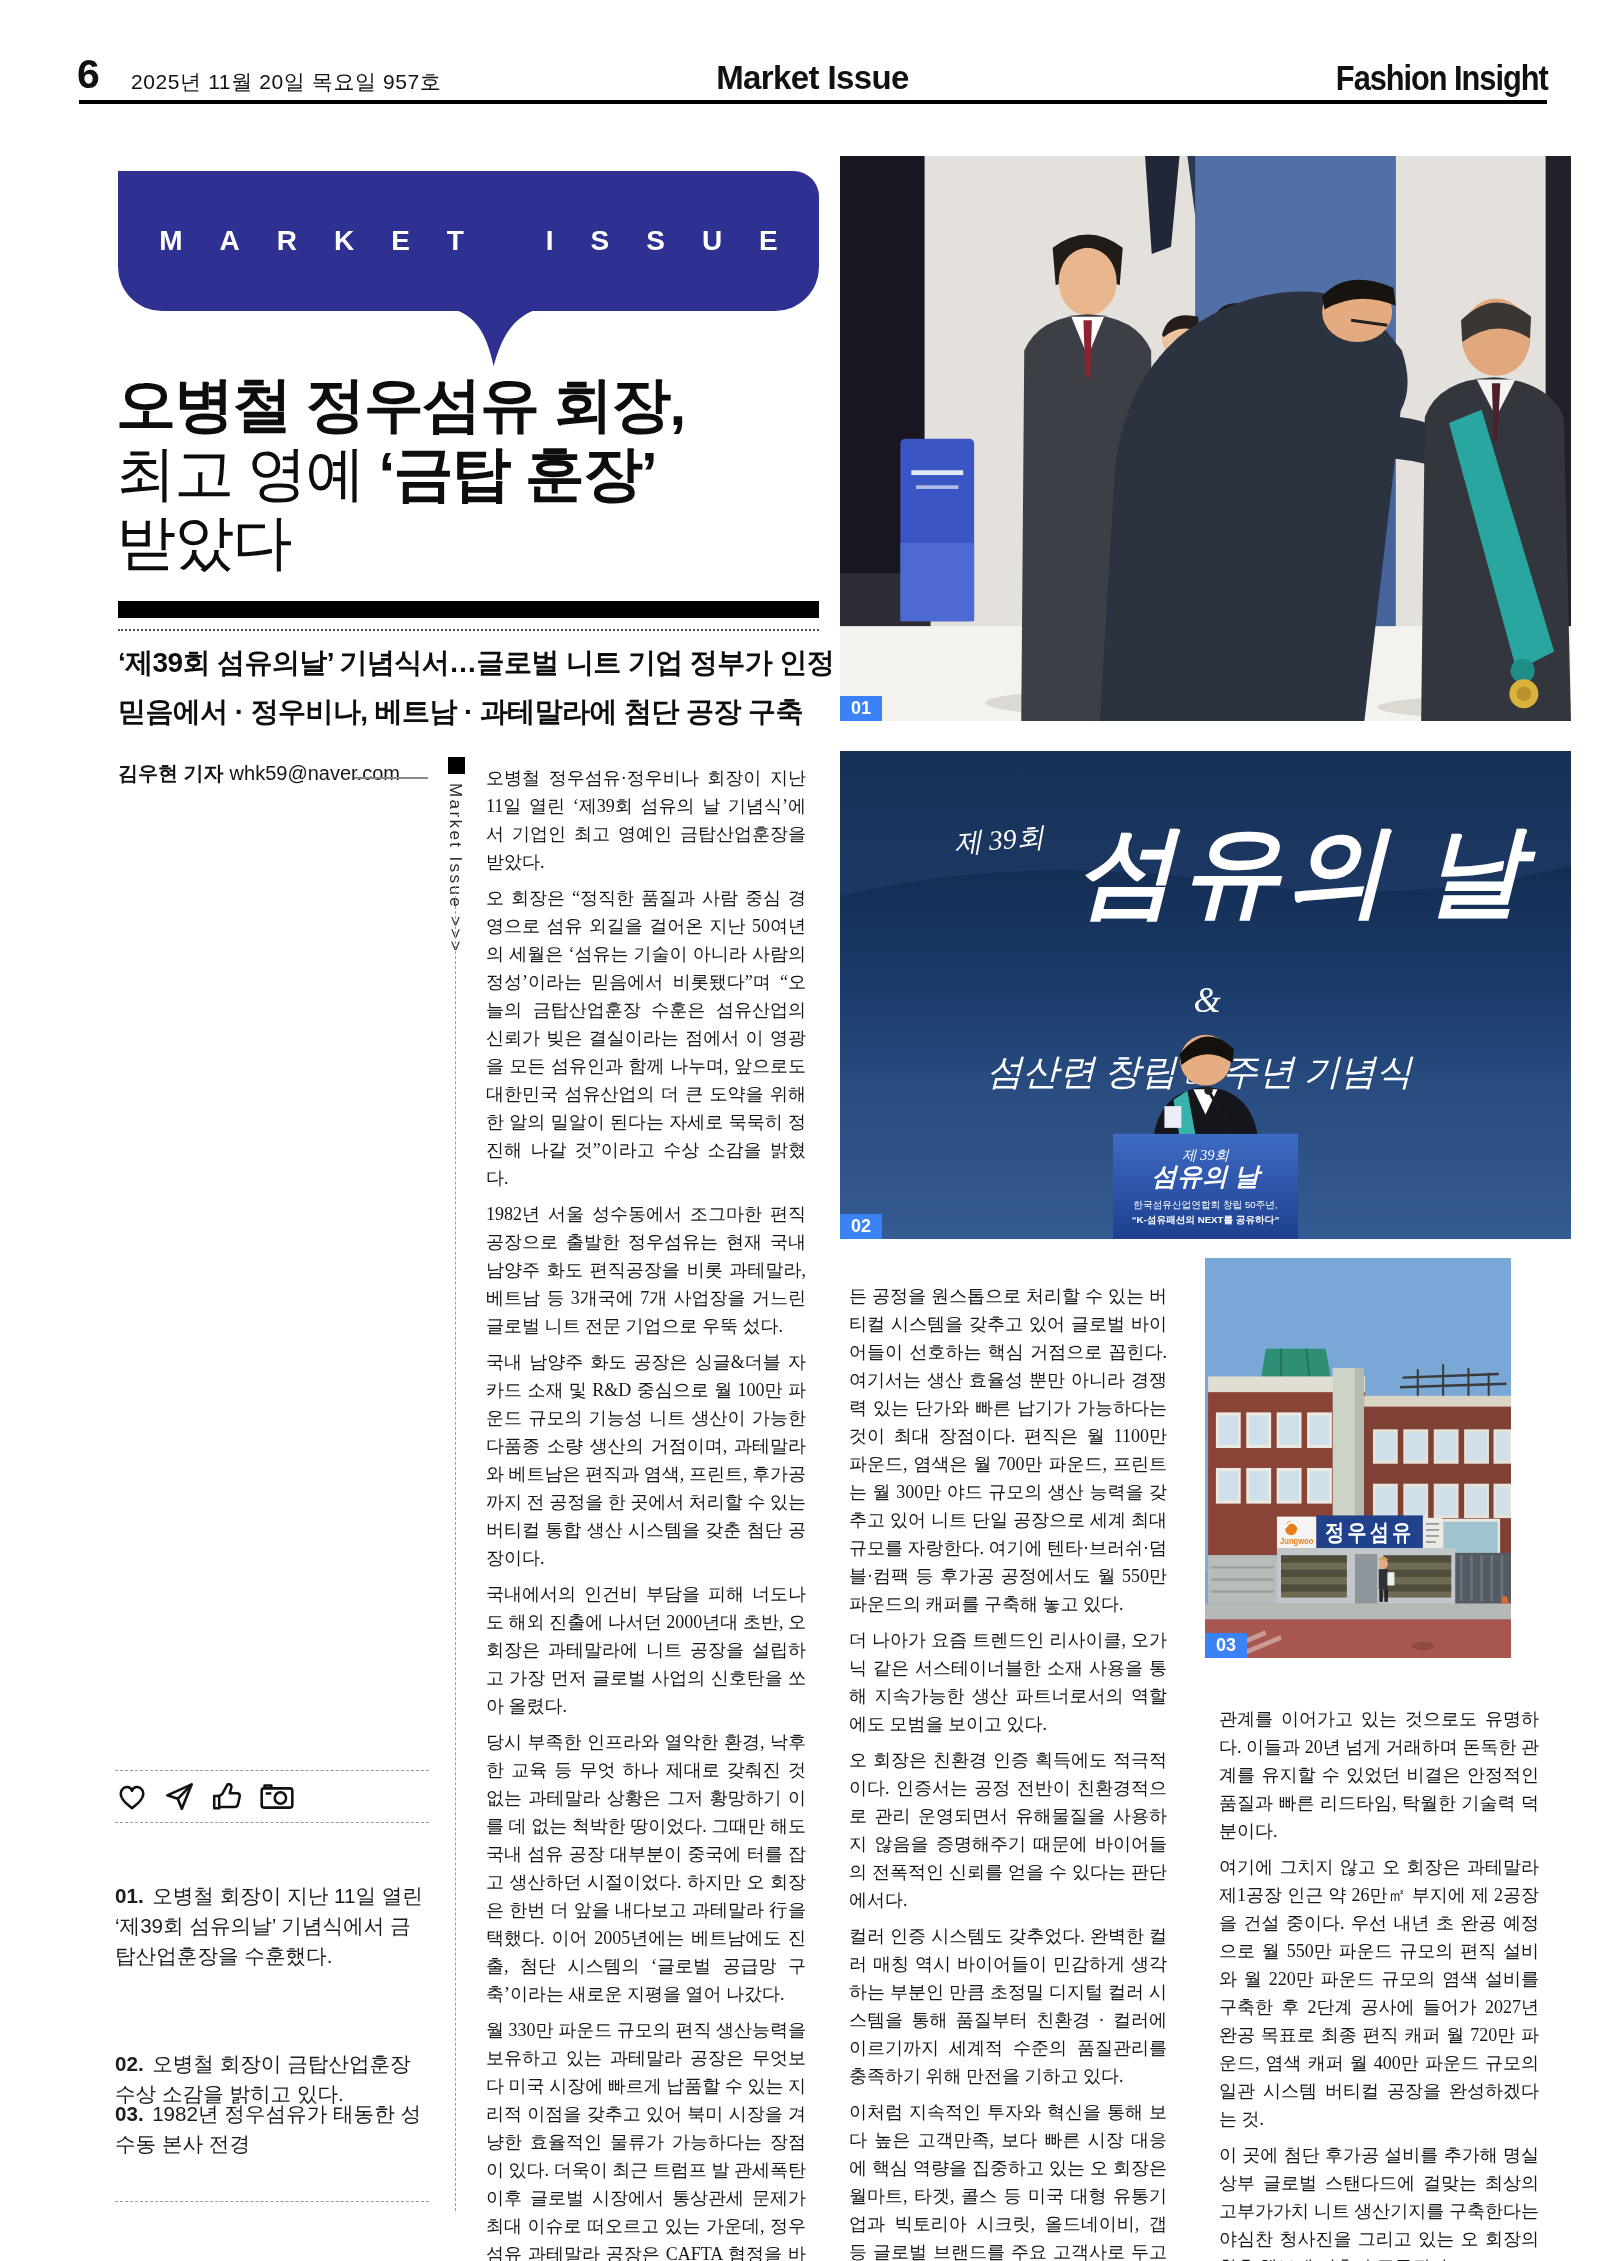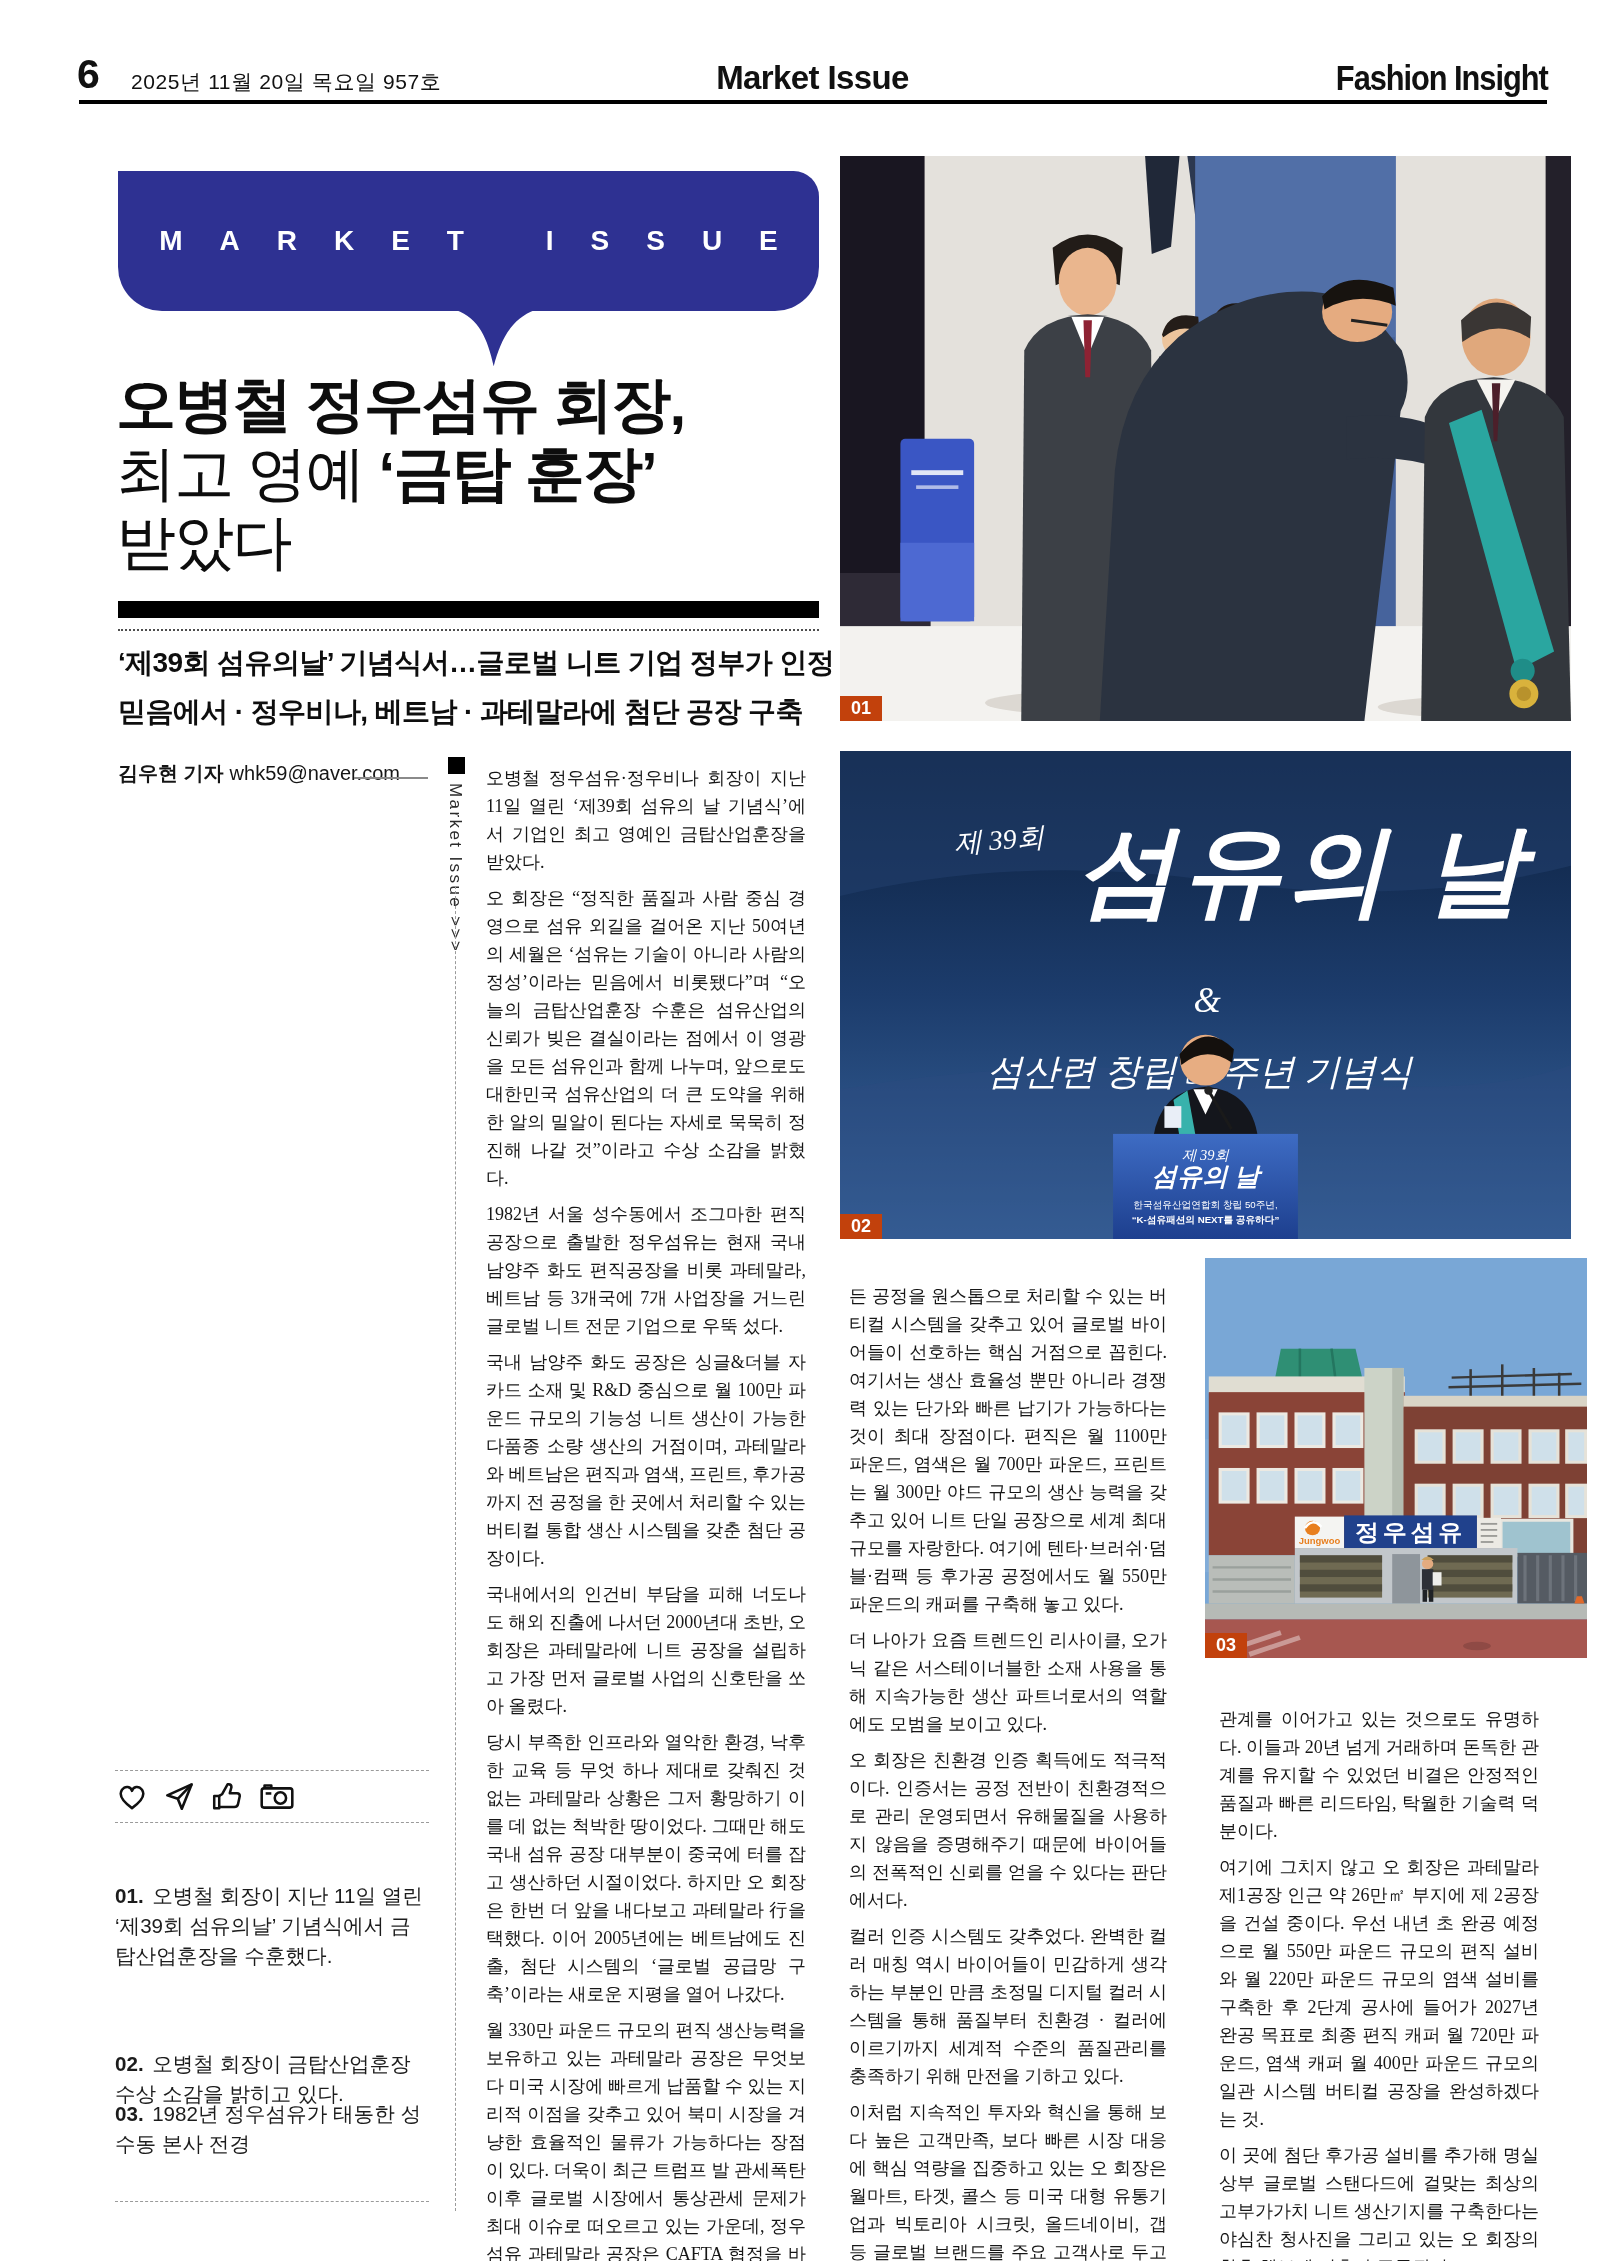--- a/index.html
+++ b/index.html
@@ -57,22 +57,22 @@
   .icon-row svg { display:block; }
   .caption { position:absolute; left:115px; width:314px; font-size:20.6px; line-height:30px; color:#1c1c1c; }
   .cap1 { top:1881px; } .cap2 { top:2006px;margin-top:43px; } .cap3 { top:2099px; }
   .capnum { font-weight:800; margin-right:8.5px; }
 
   
   .photo { position:absolute; overflow:hidden; }
   .photo svg { display:block; width:100%; height:100%; }
   .photo1 { left:840px; top:156px; width:731px; height:565px; }
   .photo2 { left:840px; top:751px; width:731px; height:488px; }
-  .photo3 { left:1205px; top:1258px; width:382px; height:400px; }
-  .plabel { position:absolute; left:0; bottom:0; background:#c2410c; color:#fff; font-size:18px; font-weight:700; padding:3.6px 11px; line-height:1; }
+  .photo3 { left:1205px; top:1258px; width:306px; height:400px; }
+  .plabel { position:absolute; left:0; bottom:0; background:#3b82f6; color:#fff; font-size:18px; font-weight:700; padding:3.6px 11px; line-height:1; }
 </style>
 </head>
 <body>
 
 <div id="page">
 
   <div>
     <div class="page-num">6</div>
     <div class="issue-date">2025년 11월 20일  목요일  957호</div>
     <div class="section-title">Market Issue</div>

